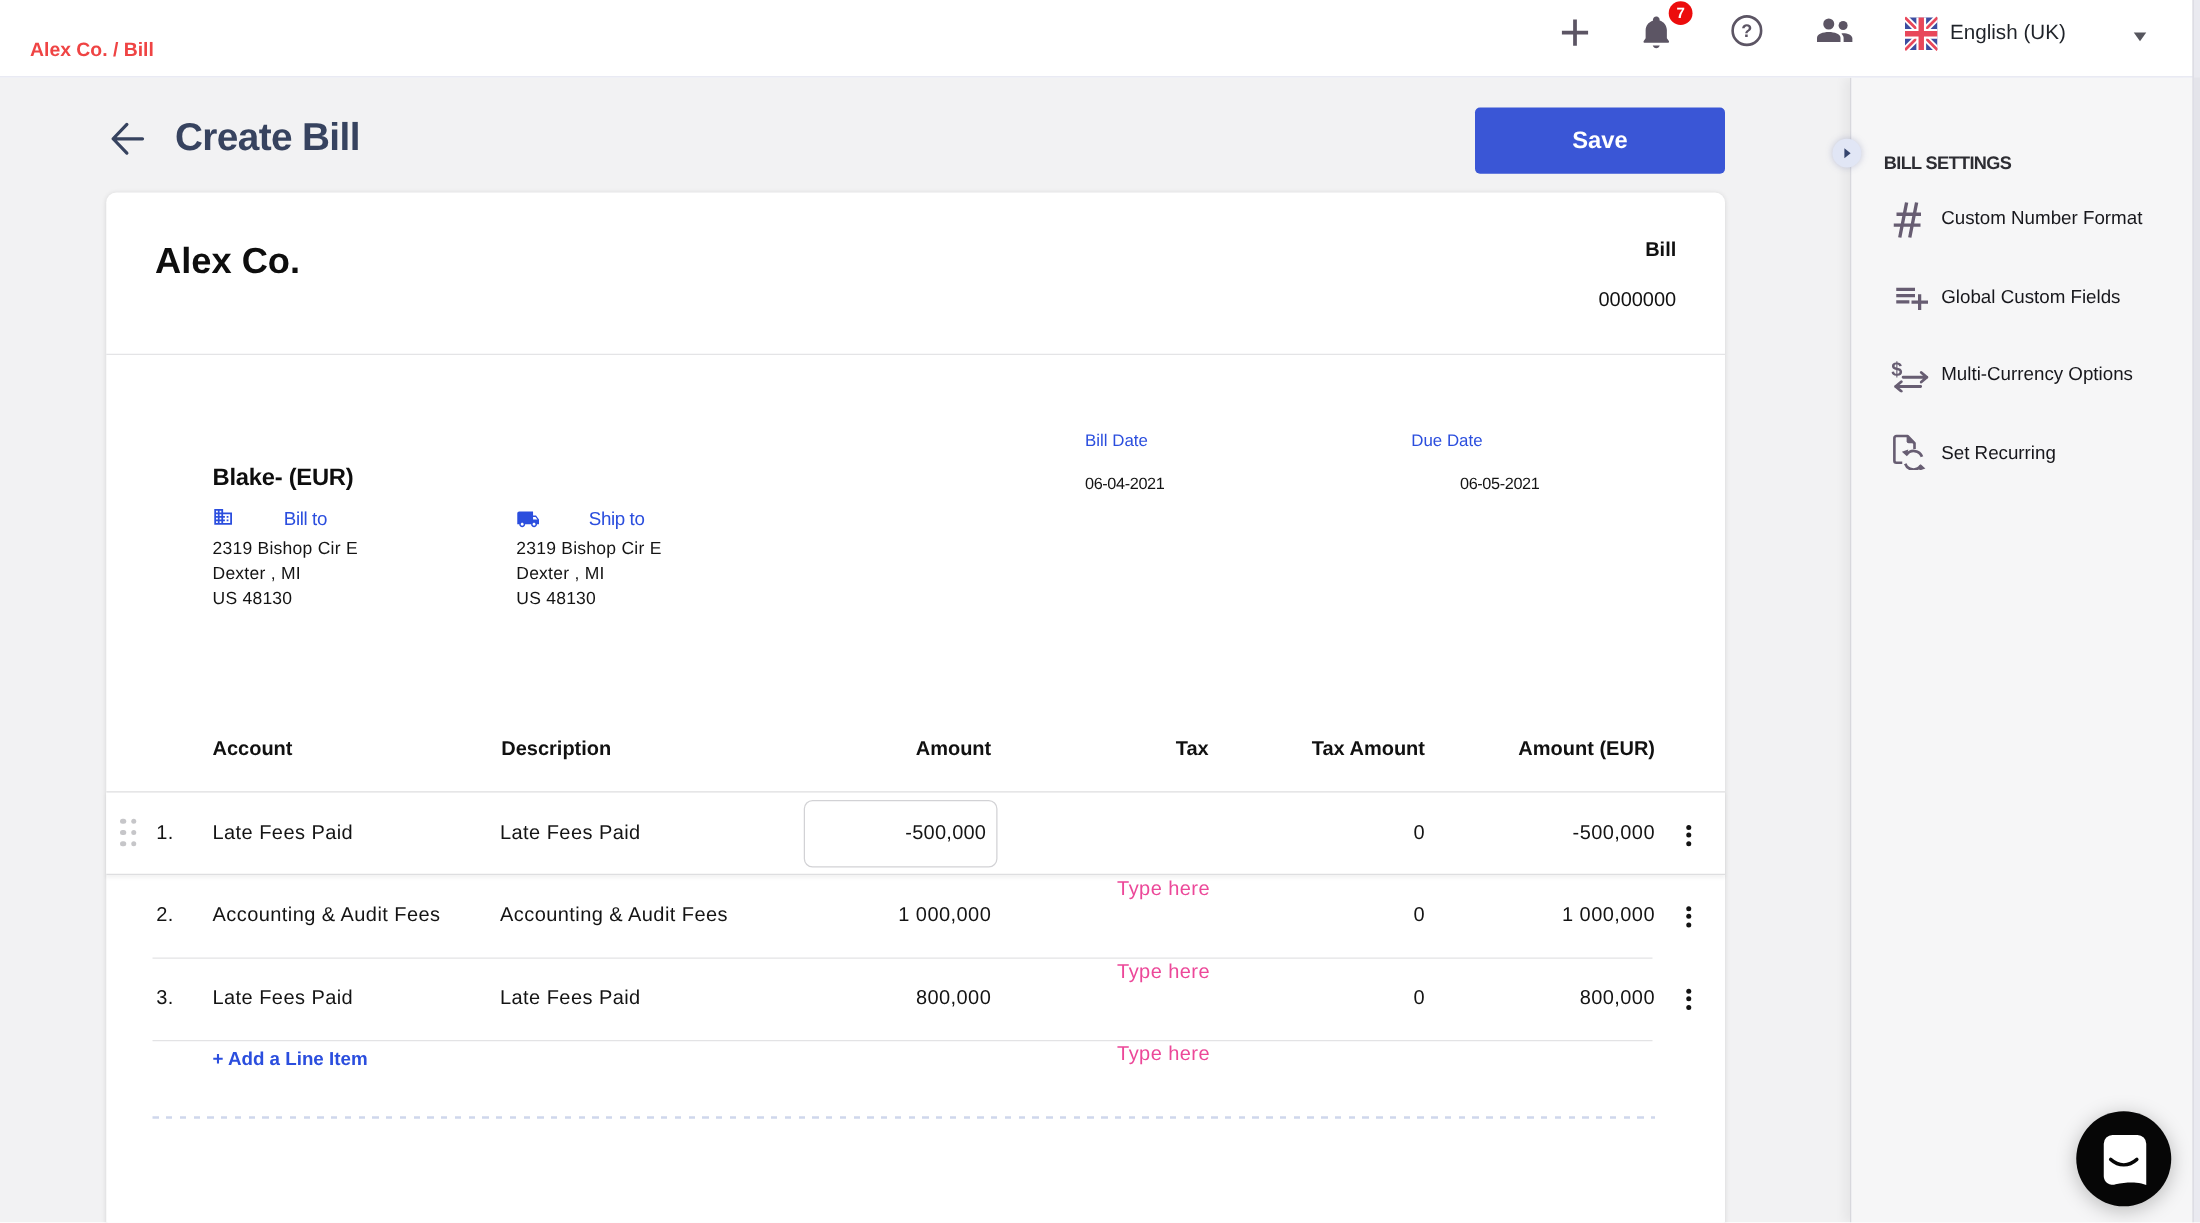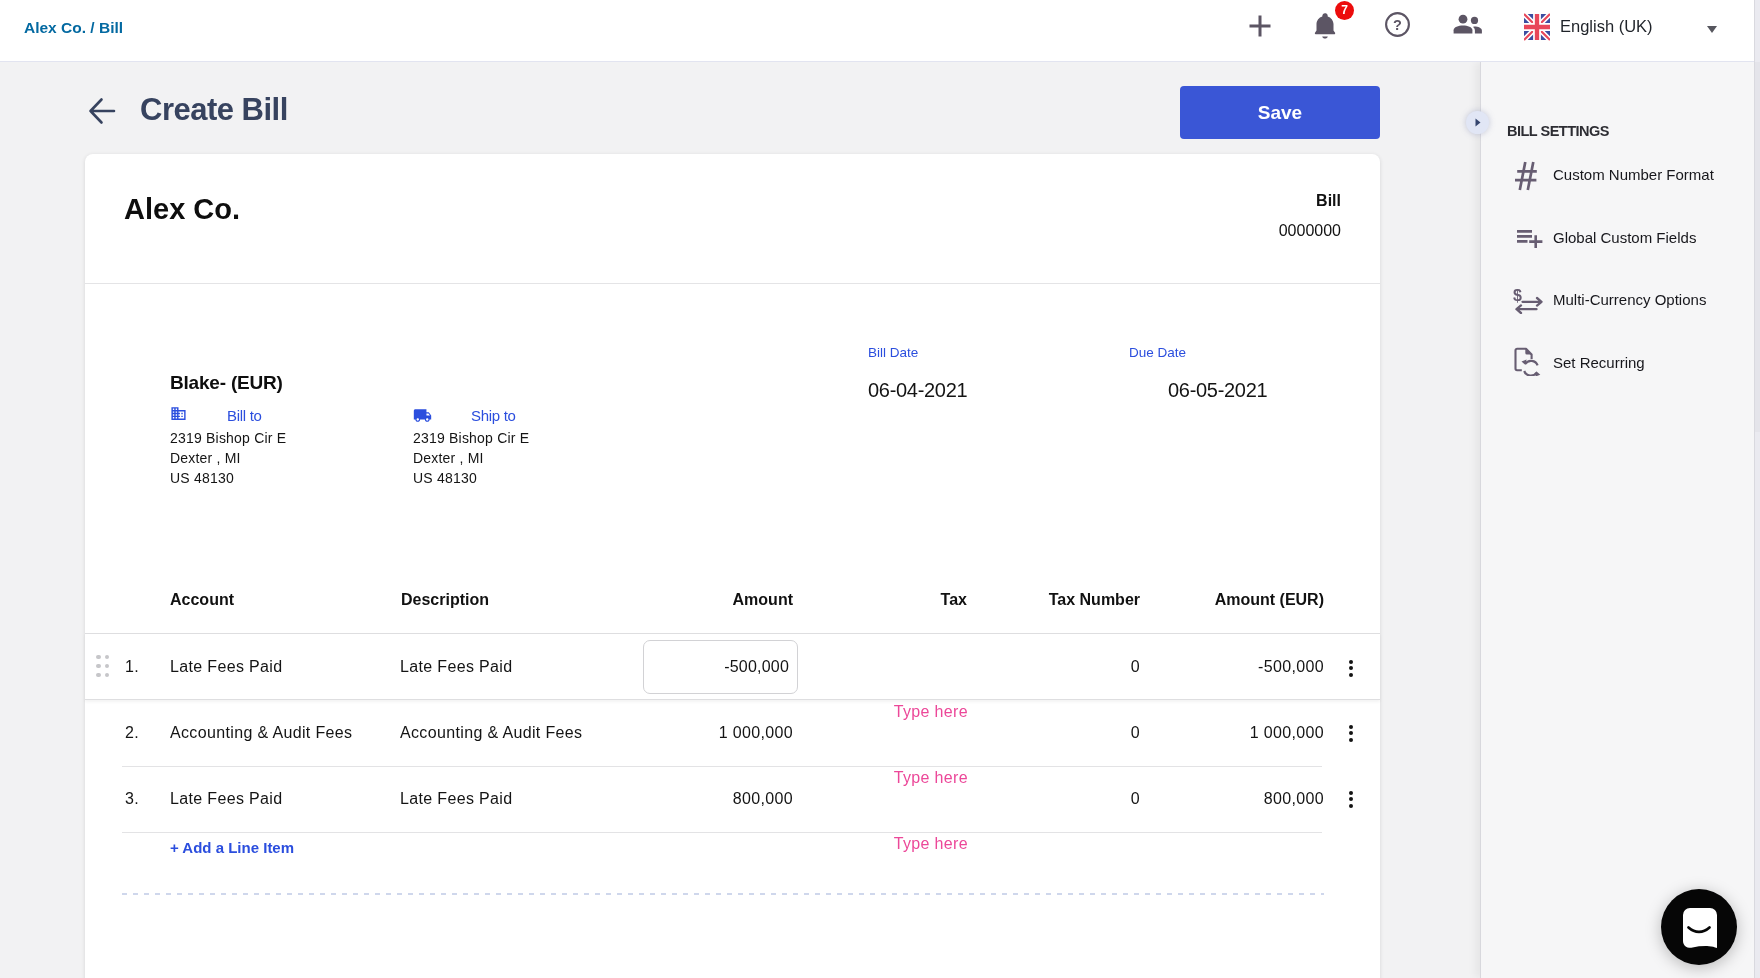--- a/index.html
+++ b/index.html
@@ -2,44 +2,44 @@
 <html><head>
 <meta charset="utf-8">
 <style>
 * { margin:0; padding:0; box-sizing:border-box; }
 html,body { width:1760px; height:978px; overflow:hidden; }
 body { font-family:"Liberation Sans", sans-serif; background:#fff; position:relative; }
 .abs { position:absolute; }
 
 
 #topbar { position:absolute; left:0; top:0; width:1760px; height:62px; background:#fff; border-bottom:1px solid #e2e4f0; z-index:5; }
-#crumb { position:absolute; left:24px; top:19px; font-size:15.5px; font-weight:700; color:#0369a1; }
+#crumb { position:absolute; left:24px; top:32px; font-size:15.5px; font-weight:700; color:#ef4444; }
 
 
 #mainbg { position:absolute; left:0; top:62px; width:1480px; height:916px; background:#f2f2f3; }
 #sidebar { position:absolute; left:1480px; top:62px; width:280px; height:916px; background:#f6f6f7; border-left:1px solid #d8d8dd; box-shadow:-5px 0 8px rgba(0,0,0,0.05); }
 #scrollstrip { position:absolute; left:1754px; top:0; width:6px; height:978px; background:#eaeaf0; border-left:1px solid #d9d9df; z-index:20; }
 #scrollthumb { position:absolute; left:1755px; top:62px; width:5px; height:370px; background:#e4e4ea; z-index:21; }
 
 
 #createbill { position:absolute; left:140px; top:92px; font-size:31px; font-weight:700; color:#37435f; letter-spacing:-0.5px; }
 #savebtn { position:absolute; left:1180px; top:86px; width:200px; height:53px; background:#3a56d6; border-radius:4px; color:#fff; font-size:19px; font-weight:700; text-align:center; line-height:53px; }
 
 
 #card { position:absolute; left:85px; top:154px; width:1295px; height:900px; background:#fff; border-radius:8px; box-shadow:0 1px 4px rgba(0,0,0,0.12); }
 #alexco { position:absolute; left:39px; top:39px; font-size:29px; font-weight:700; color:#0e0e0e; }
 #billlbl { position:absolute; right:39px; top:38px; font-size:16px; font-weight:700; color:#111; }
-#billnum { position:absolute; right:39px; top:68px; font-size:16px; color:#111; }
+#billnum { position:absolute; right:39px; top:78px; font-size:16px; color:#111; }
 .carddiv { position:absolute; left:0; right:0; top:129px; border-top:1px solid #e4e4e6; }
 
 #blake { position:absolute; left:85px; top:218px; font-size:19px; font-weight:700; color:#0e0e0e; letter-spacing:-0.2px; }
 .tolabel { position:absolute; font-size:15px; letter-spacing:-0.3px; color:#2b4ede;margin-left:30px; }
 .addr { position:absolute; font-size:14px; letter-spacing:0.2px; color:#141414; line-height:20px; }
 .datelabel { position:absolute; font-size:13.5px; color:#2b4ede; }
-.dateval { position:absolute; font-size:20px; letter-spacing:-0.3px; color:#141414; }
+.dateval { position:absolute; font-size:13px; letter-spacing:-0.3px; color:#141414; }
 
 
 .th { position:absolute; font-size:16px; font-weight:700; color:#111; }
 .td { position:absolute; font-size:16px; letter-spacing:0.35px; color:#141414; }
 .tdr { text-align:right; }
 .ph { color:#ec4899;margin-top:45px; }
 #row1 { position:absolute; left:0; top:479px; width:1295px; height:67px; background:#fff; border-top:1px solid #dedee0; border-bottom:1px solid #dedee0; box-shadow:0 2px 3px rgba(0,0,0,0.05); }
 #amtinput { position:absolute; left:558px; top:486px; width:155px; height:54px; border:1.5px solid #d2d2d5; border-radius:7px; background:#fff; font-size:16px; letter-spacing:0.2px; color:#141414; text-align:right; line-height:51px; padding-right:8px; }
 .rowdiv { position:absolute; left:37px; width:1200px; border-top:1px solid #e3e3e5; }
 .kebab { position:absolute; left:1264px; width:4px; }
@@ -128,21 +128,21 @@
 
   <div class="datelabel" style="left:783px;top:191px;">Bill Date</div>
   <div class="dateval" style="left:783px;top:225px;">06-04-2021</div>
   <div class="datelabel" style="left:1044px;top:191px;">Due Date</div>
   <div class="dateval" style="left:1044px;top:225px;margin-left:39px;">06-05-2021</div>
 
   <div class="th" style="left:85px;top:437px;">Account</div>
   <div class="th" style="left:316px;top:437px;">Description</div>
   <div class="th tdr" style="left:558px;top:437px;width:150px;">Amount</div>
   <div class="th tdr" style="left:732px;top:437px;width:150px;">Tax</div>
-  <div class="th tdr" style="left:905px;top:437px;width:150px;">Tax Number</div>
+  <div class="th tdr" style="left:905px;top:437px;width:150px;">Tax Amount</div>
   <div class="th tdr" style="left:1089px;top:437px;width:150px;">Amount (EUR)</div>
 
   <div id="row1"></div>
   <div class="ddot" style="left:11px;top:500.5px;"></div>
     <div class="ddot" style="left:19.5px;top:500.5px;"></div>
   <div class="ddot" style="left:11px;top:509.5px;"></div>
     <div class="ddot" style="left:19.5px;top:509.5px;"></div>
   <div class="ddot" style="left:11px;top:518.5px;"></div>
     <div class="ddot" style="left:19.5px;top:518.5px;"></div>
   <div class="td" style="left:40px;top:504px;">1.</div>

